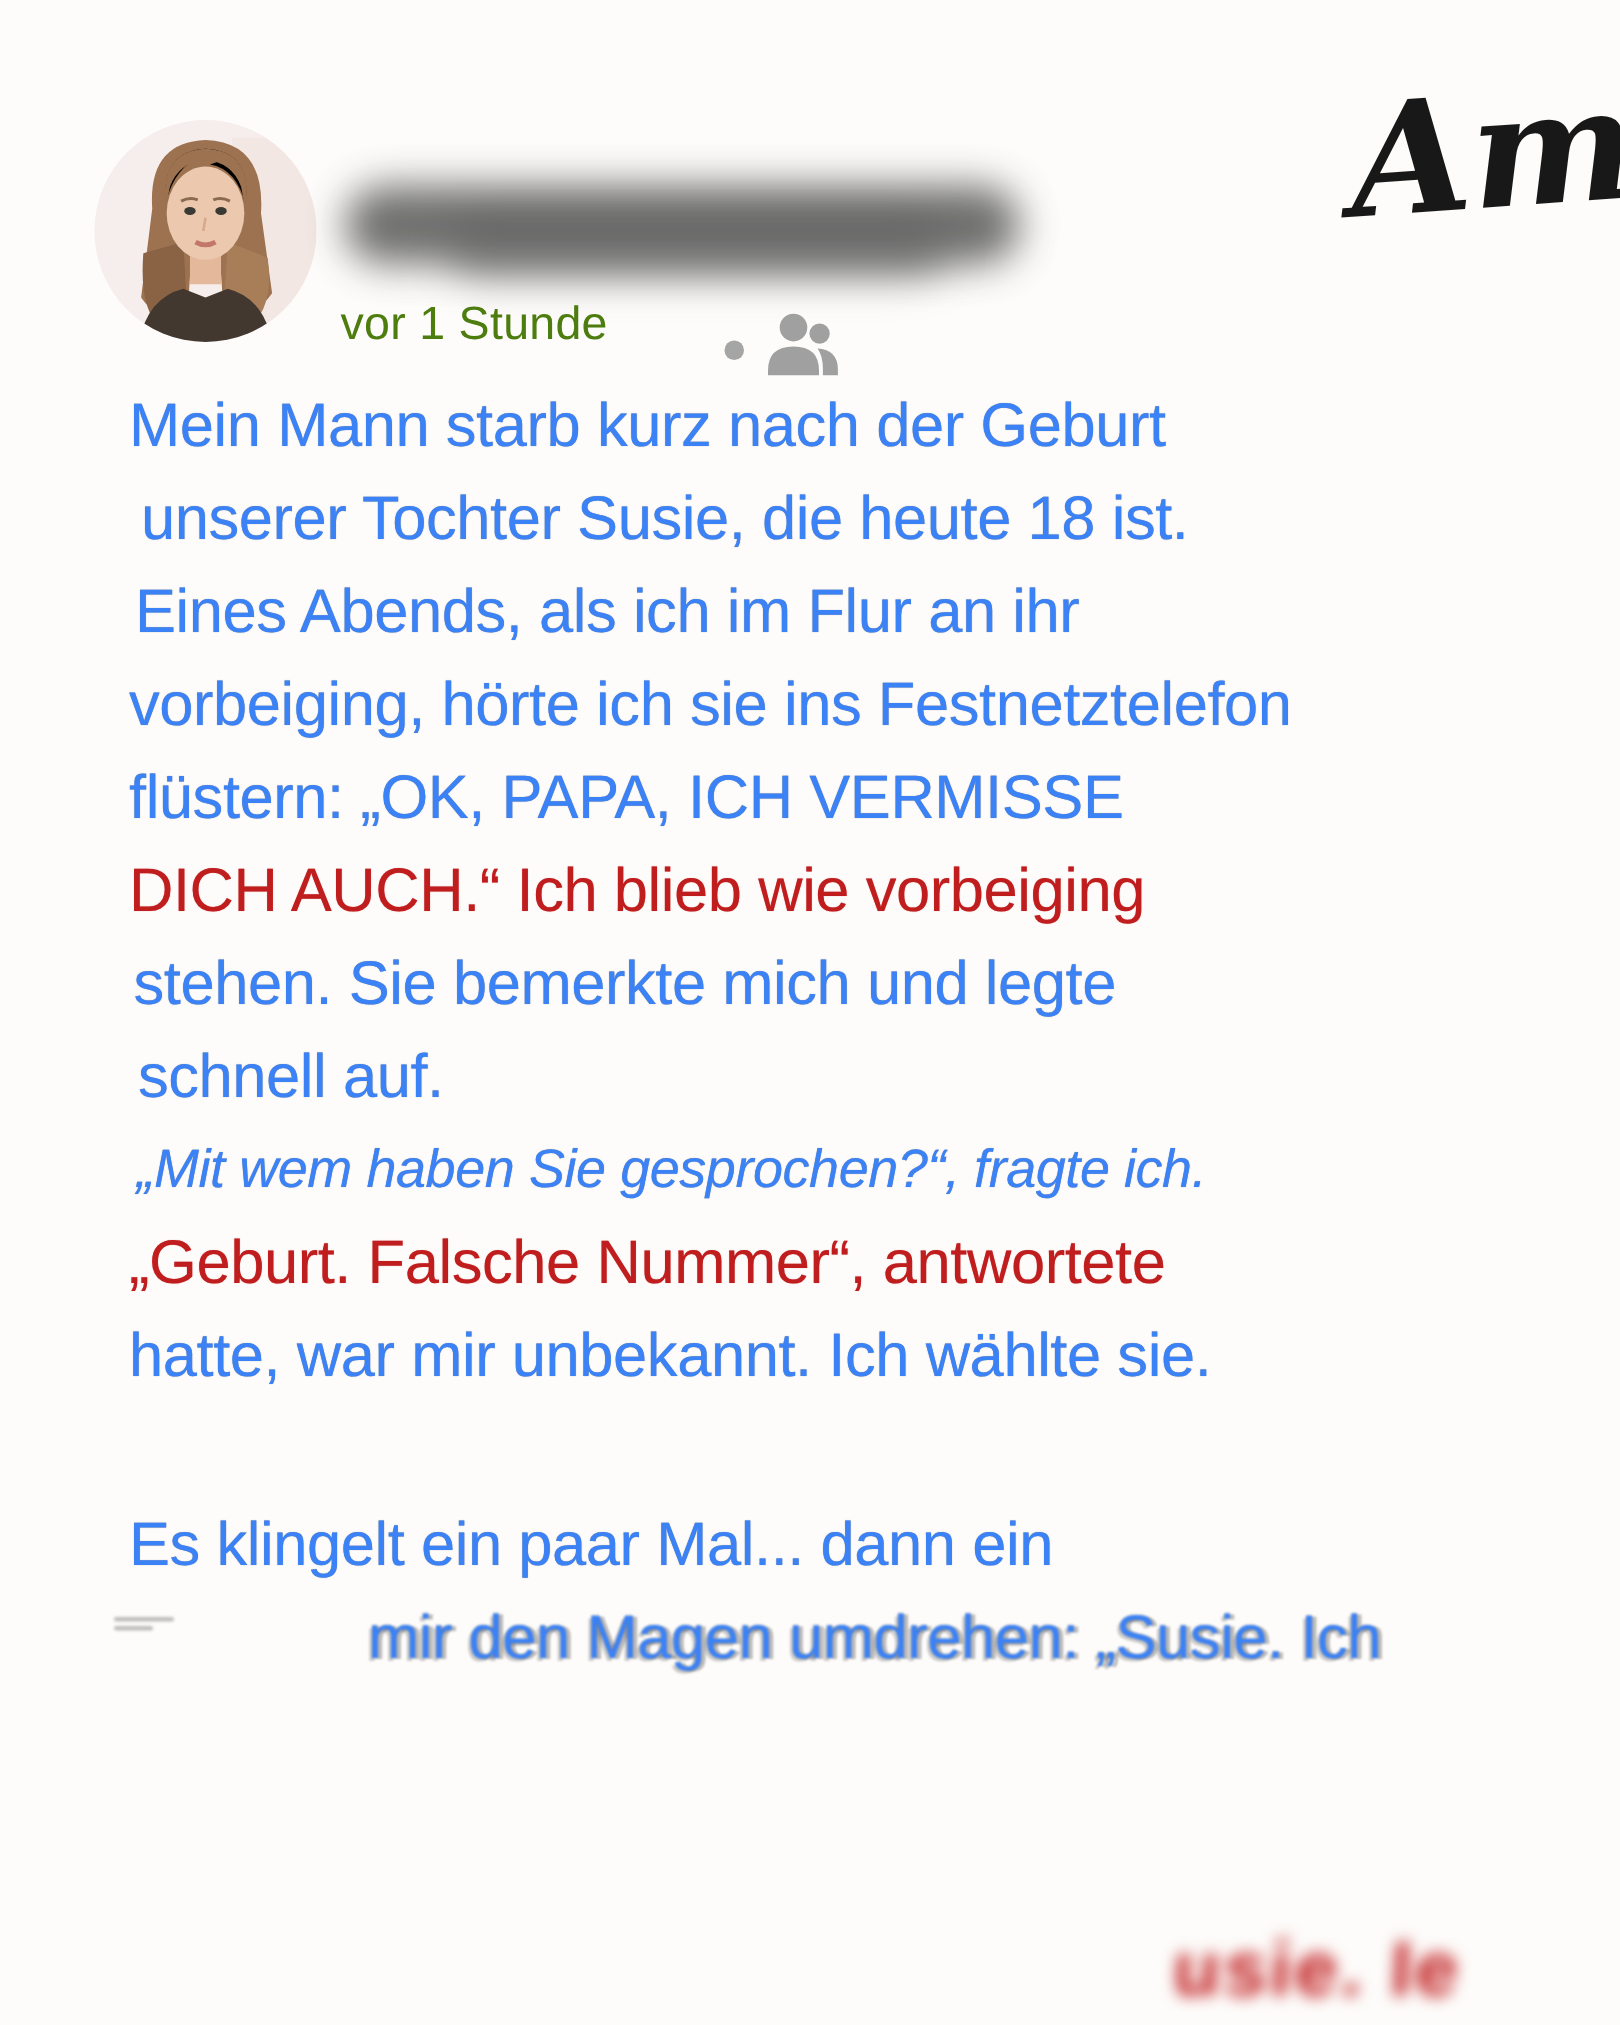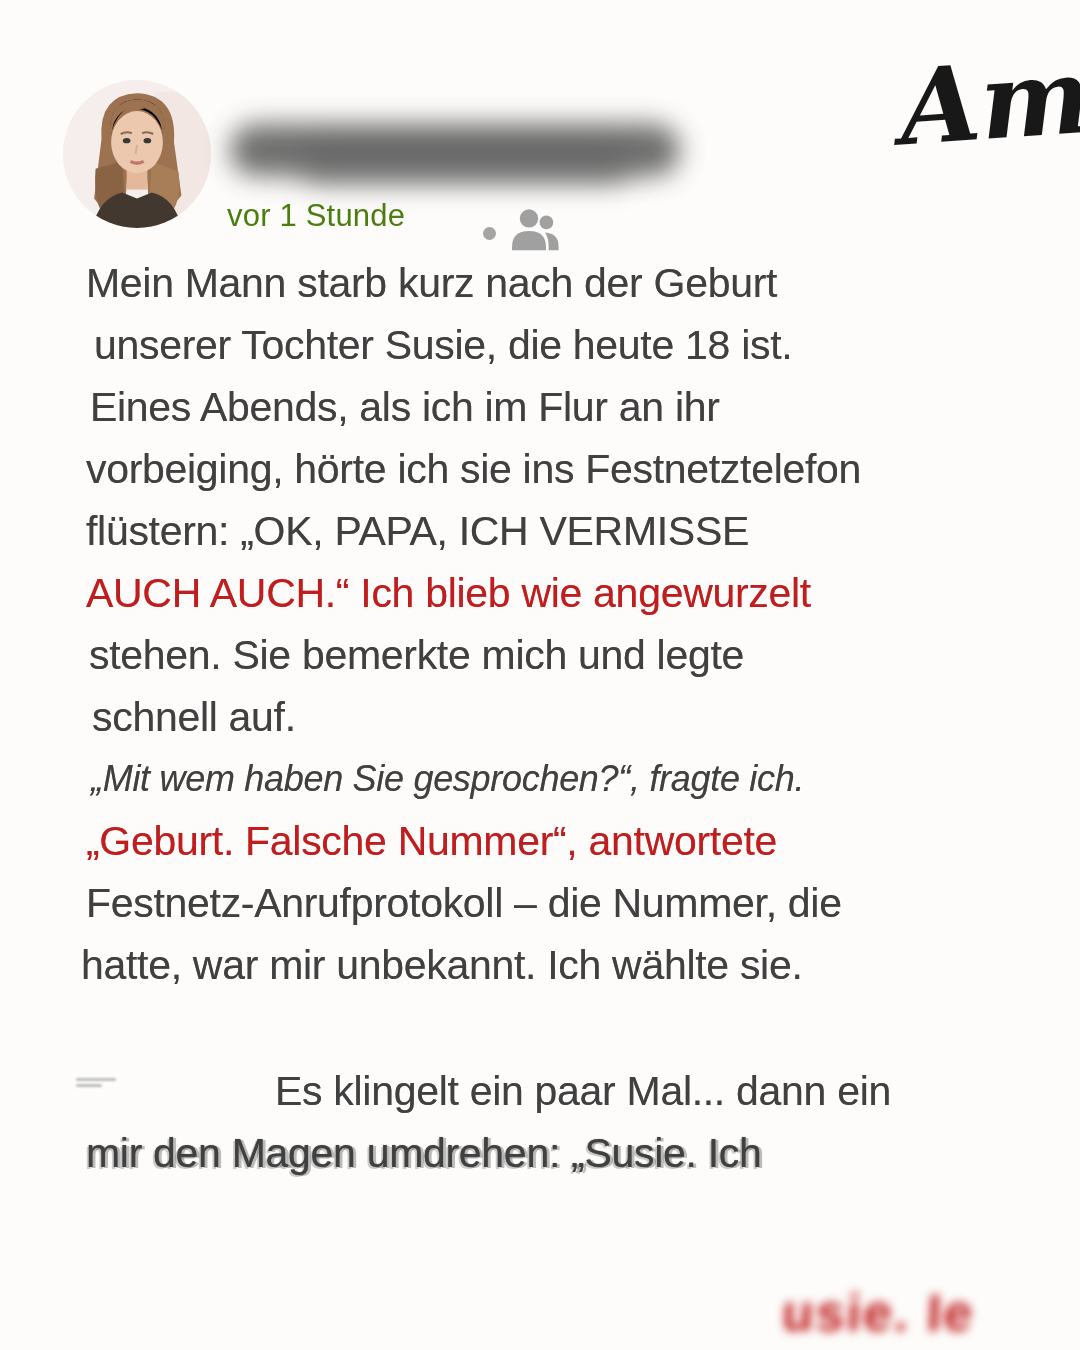--- a/index.html
+++ b/index.html
@@ -86,21 +86,21 @@
     position: absolute;
     left: 86px; top: 252px;
     width: 960px;
   }
   .line {
     height: 62px;
     line-height: 62px;
     font-size: 41px;
     letter-spacing: -0.3px;
     white-space: nowrap;
-    color: #404040;
+    color: #3b82f6;
     text-shadow: 0 0 0.6px rgba(40,40,42,0.55);
   }
   .line--red {
     color: #c01d1f;
     text-shadow: 0 0 0.6px rgba(192,29,31,0.55);
   }
   .line--small { font-size: 36px; }
   .line--spacer { height: 64px; }
   .line--ghost {
     filter: blur(0.7px);
@@ -194,26 +194,25 @@
 
 <div class="logo">Am</div>
 
 <div class="post-body">
 
 <div class="line">Mein Mann starb kurz nach der Geburt</div>
     <div class="line">unserer Tochter Susie, die heute 18 ist.</div>
     <div class="line">Eines Abends, als ich im Flur an ihr</div>
     <div class="line">vorbeiging, hörte ich sie ins Festnetztelefon</div>
     <div class="line">flüstern: „OK, PAPA, ICH VERMISSE</div>
-    <div class="line line--red">AUCH AUCH.“ Ich blieb wie angewurzelt</div>
+    <div class="line line--red">DICH AUCH.“ Ich blieb wie vorbeiging</div>
     <div class="line">stehen. Sie bemerkte mich und legte</div>
     <div class="line">schnell auf.</div>
     <div class="line line--small">„Mit wem haben Sie gesprochen?“, fragte ich.</div>
     <div class="line line--red">„Geburt. Falsche Nummer“, antwortete</div>
-    <div class="line">Festnetz-Anrufprotokoll – die Nummer, die</div>
     <div class="line">hatte, war mir unbekannt. Ich wählte sie.</div>
     <div class="line line--spacer"></div>
     <div class="line">Es klingelt ein paar Mal... dann ein</div>
     <div class="line line--ghost">mir den Magen umdrehen: „Susie. Ich</div>
   </div>
 
 <div class="artifact-red">usie. Ie</div>
 <div class="artifact-smudge">
     <i></i>
     <i></i>

